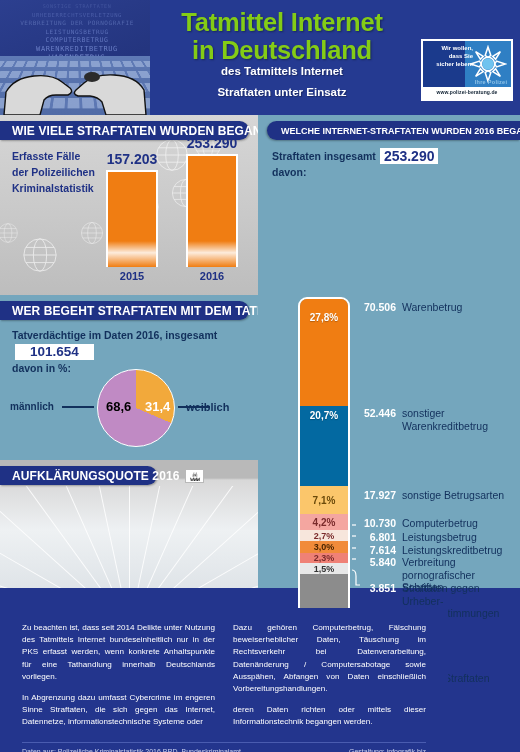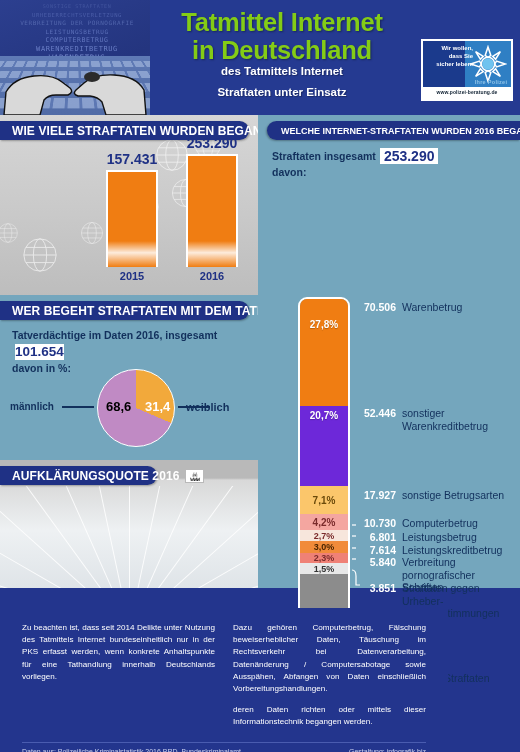--- a/index.html
+++ b/index.html
@@ -130,21 +130,21 @@
   .bar .glow { position:absolute; left:0; right:0; bottom:0; height: 26px;
     background: linear-gradient(180deg, rgba(255,255,255,0) 0%, rgba(255,255,255,.85) 45%, rgba(240,125,18,1) 100%); }
   .bar-year { position:absolute; top: 100%; left:50%; transform:translateX(-50%);
     color:#1f3185; font-weight:bold; font-size:11px; margin-top:3px; }
 
   
   #panel-pie { height: 165px; padding-top: 6px; }
   .pie-intro { position:absolute; left:12px; top:32px; width:240px;
     color:#12305c; font-weight:bold; font-size:10.5px; line-height:16px; }
   .pie-total { display:inline-block; background:#ffffff; color:#1f3185;
-    font-weight:bold; font-size:13.5px; padding:0 0; margin-left:3px;
+    font-weight:bold; font-size:13.5px; padding:0 15px; margin-left:3px;
     vertical-align:-1px; }
   .pie {
     position:absolute; left: 97px; top: 74px; width: 78px; height: 78px;
     border-radius:50%; border:1.5px solid #ffffff;
     background: conic-gradient(from 0deg, #f2a93b 0 31.4%, #c08ac4 31.4% 100%);
     transform: rotate(0deg);
   }
   .pie-m { position:absolute; left:10px; top:106px; color:#12305c;
     font-size:10px; font-weight:600; }
   .pie-mv { position:absolute; left:106px; top:104px; color:#000000;
@@ -327,24 +327,27 @@
       </svg>
 
       <div class="sec-head">
         <div class="t">WIE VIELE STRAFTATEN WURDEN BEGANGEN?</div>
         <div class="skull">
           <span class="sk">☠</span>
           <span class="www" style="margin-top:6px">www</span>
         </div>
       </div>
 
+      <div class="cases-label">
+        Erfasste Fälle<br>der Polizeilichen<br>Kriminalstatistik
+      </div>
 
       <div class="bars">
         <div class="bar-wrap" style="left:8px">
-          <div class="bar-val">157.431</div>
+          <div class="bar-val">157.203</div>
           <div class="bar" style="height:97px">
               <div class="glow"></div>
             </div>
           <div class="bar-year">2015</div>
         </div>
         <div class="bar-wrap" style="left:88px">
           <div class="bar-val">253.290</div>
           <div class="bar" style="height:113px">
               <div class="glow"></div>
             </div>
@@ -404,24 +407,24 @@
         <div class="t">WELCHE INTERNET-STRAFTATEN WURDEN 2016 BEGANGEN?</div>
       </div>
     </div>
 
     <div class="r-intro">
       <span>Straftaten insgesamt</span><span class="r-total">253.290</span><br>
       <span>davon:</span>
     </div>
 
     <div class="stack">
-      <div class="seg" style="height:107px;background:#f07d12;align-items:flex-start;padding-top:20px">
+      <div class="seg" style="height:107px;background:#f07d12;align-items:flex-start;padding-top:13px">
         <div class="p">27,8%</div>
       </div>
-      <div class="seg" style="height:80px;background:#6d28d9;align-items:flex-start;padding-top:4px">
+      <div class="seg" style="height:80px;background:#0369a1;align-items:flex-start;padding-top:4px">
         <div class="p">20,7%</div>
       </div>
       <div class="seg yellowp" style="height:28px;background:#fbc66b">
         <div class="p">7,1%</div>
       </div>
       <div class="seg lightp" style="height:16px;background:#f4a6a0">
         <div class="p">4,2%</div>
       </div>
       <div class="seg lightp" style="height:11px;background:#f7e6dc">
         <div class="p" style="font-size:9px">2,7%</div>
@@ -487,20 +490,21 @@
         <path d="M94 444 H98"></path>
         <path d="M94 455 Q98 455 98 461 L98 470 H102"></path>
       </g>
     </svg>
   </div>
 
   <div class="footer">
     <div class="foot-cols">
       <div class="foot-col">
         <p>Zu beachten ist, dass seit 2014 Delikte unter Nutzung des Tatmittels Internet bundeseinheitlich nur in der PKS erfasst werden, wenn konkrete Anhaltspunkte für eine Tathandlung innerhalb Deutschlands vorliegen.</p>
+        <p>In Abgrenzung dazu umfasst Cybercrime im engeren Sinne Straftaten, die sich gegen das Internet, Datennetze, informationstechnische Systeme oder</p>
       </div>
       <div class="foot-col">
         <p>Dazu gehören Computerbetrug, Fälschung beweiserheblicher Daten, Täuschung im Rechtsverkehr bei Datenverarbeitung, Datenänderung / Computersabotage sowie Ausspähen, Abfangen von Daten einschließlich Vorbereitungshandlungen.</p>
         <p>deren Daten richten oder mittels dieser Informationstechnik begangen werden.</p>
       </div>
     </div>
     <div class="foot-rule"></div>
     <div class="foot-src">Daten aus: Polizeiliche Kriminalstatistik 2016 BRD, Bundeskriminalamt</div>
     <div class="foot-cred">Gestaltung: infografik.biz</div>
   </div>

